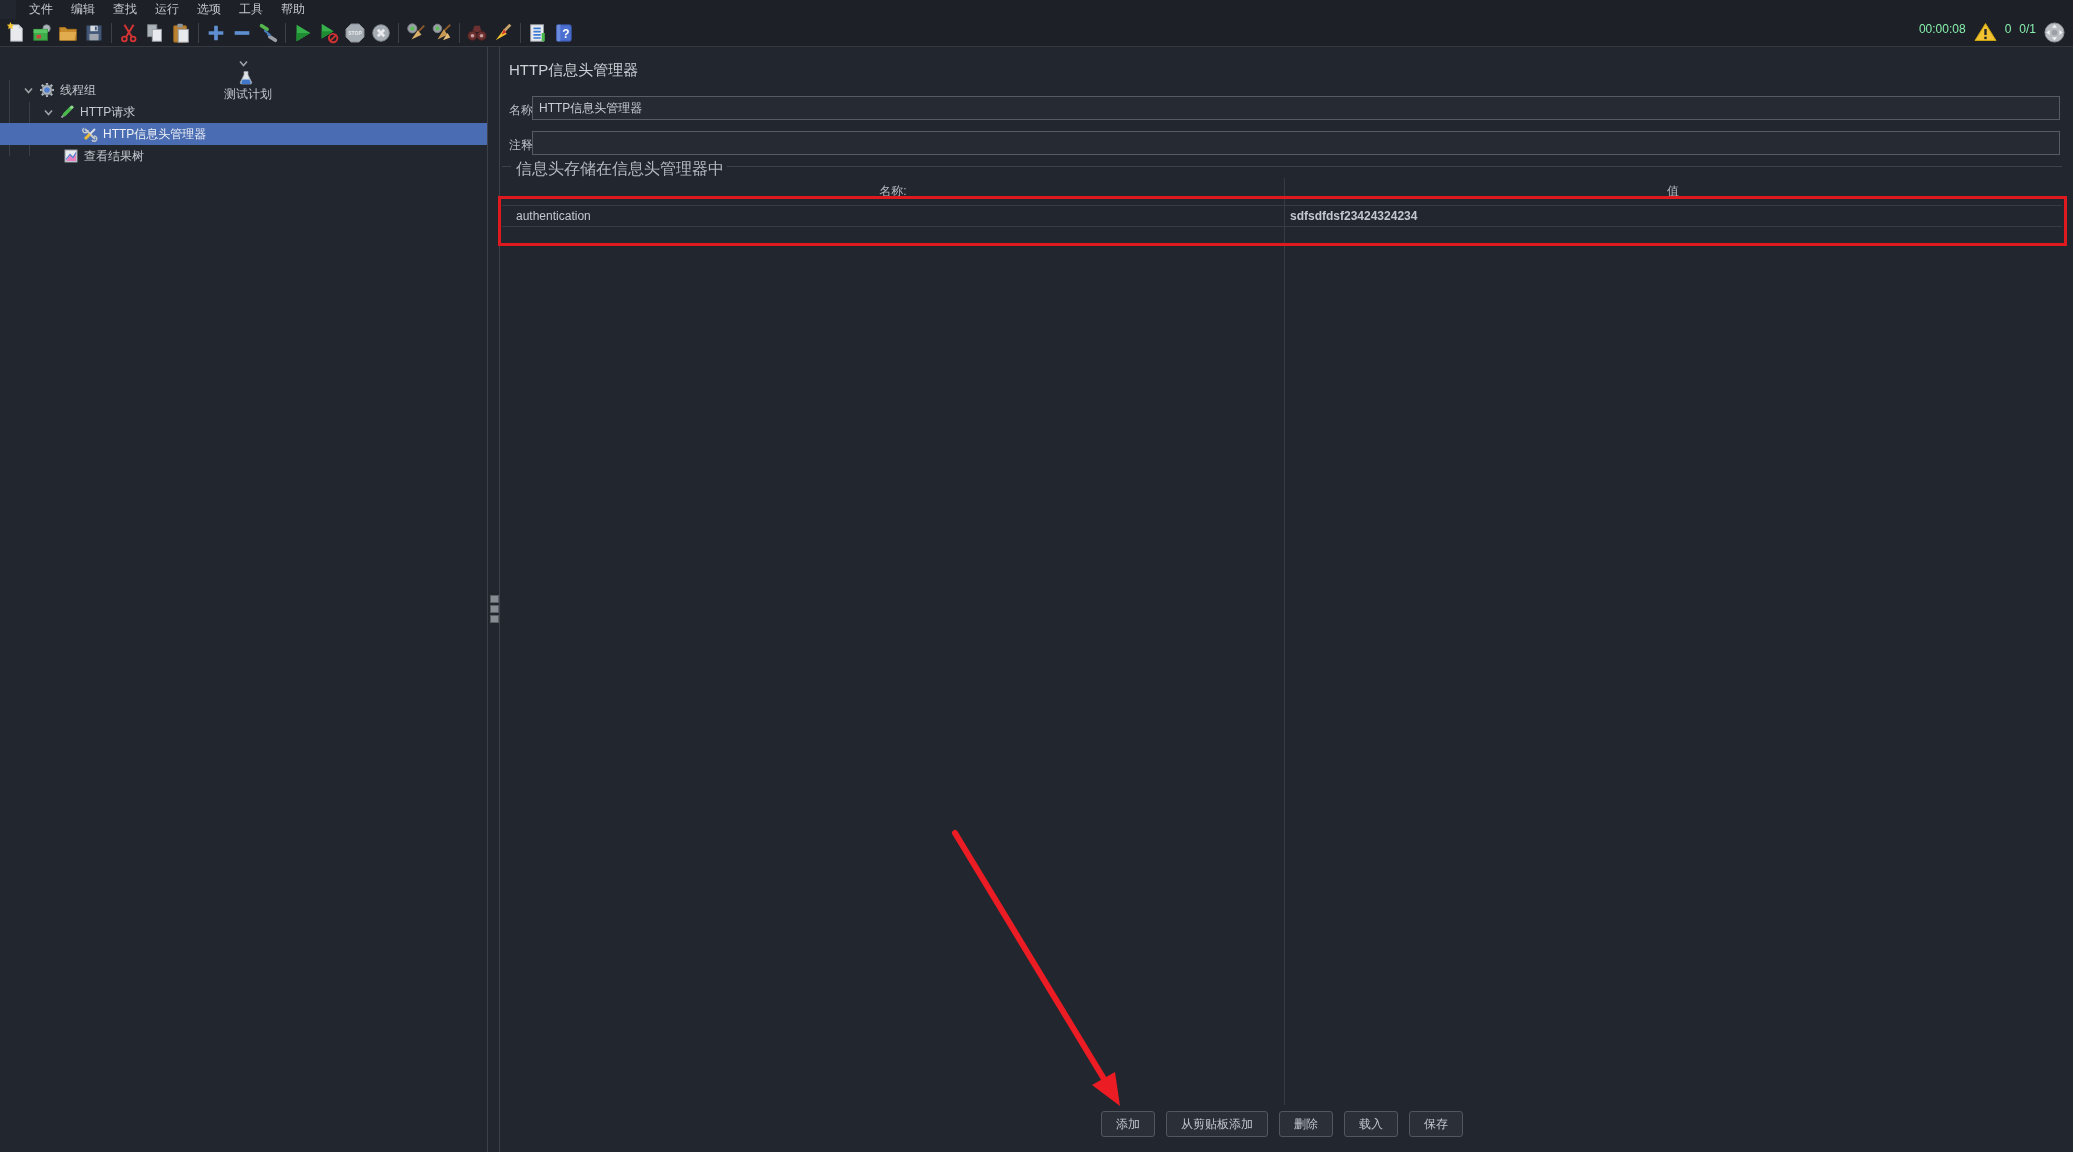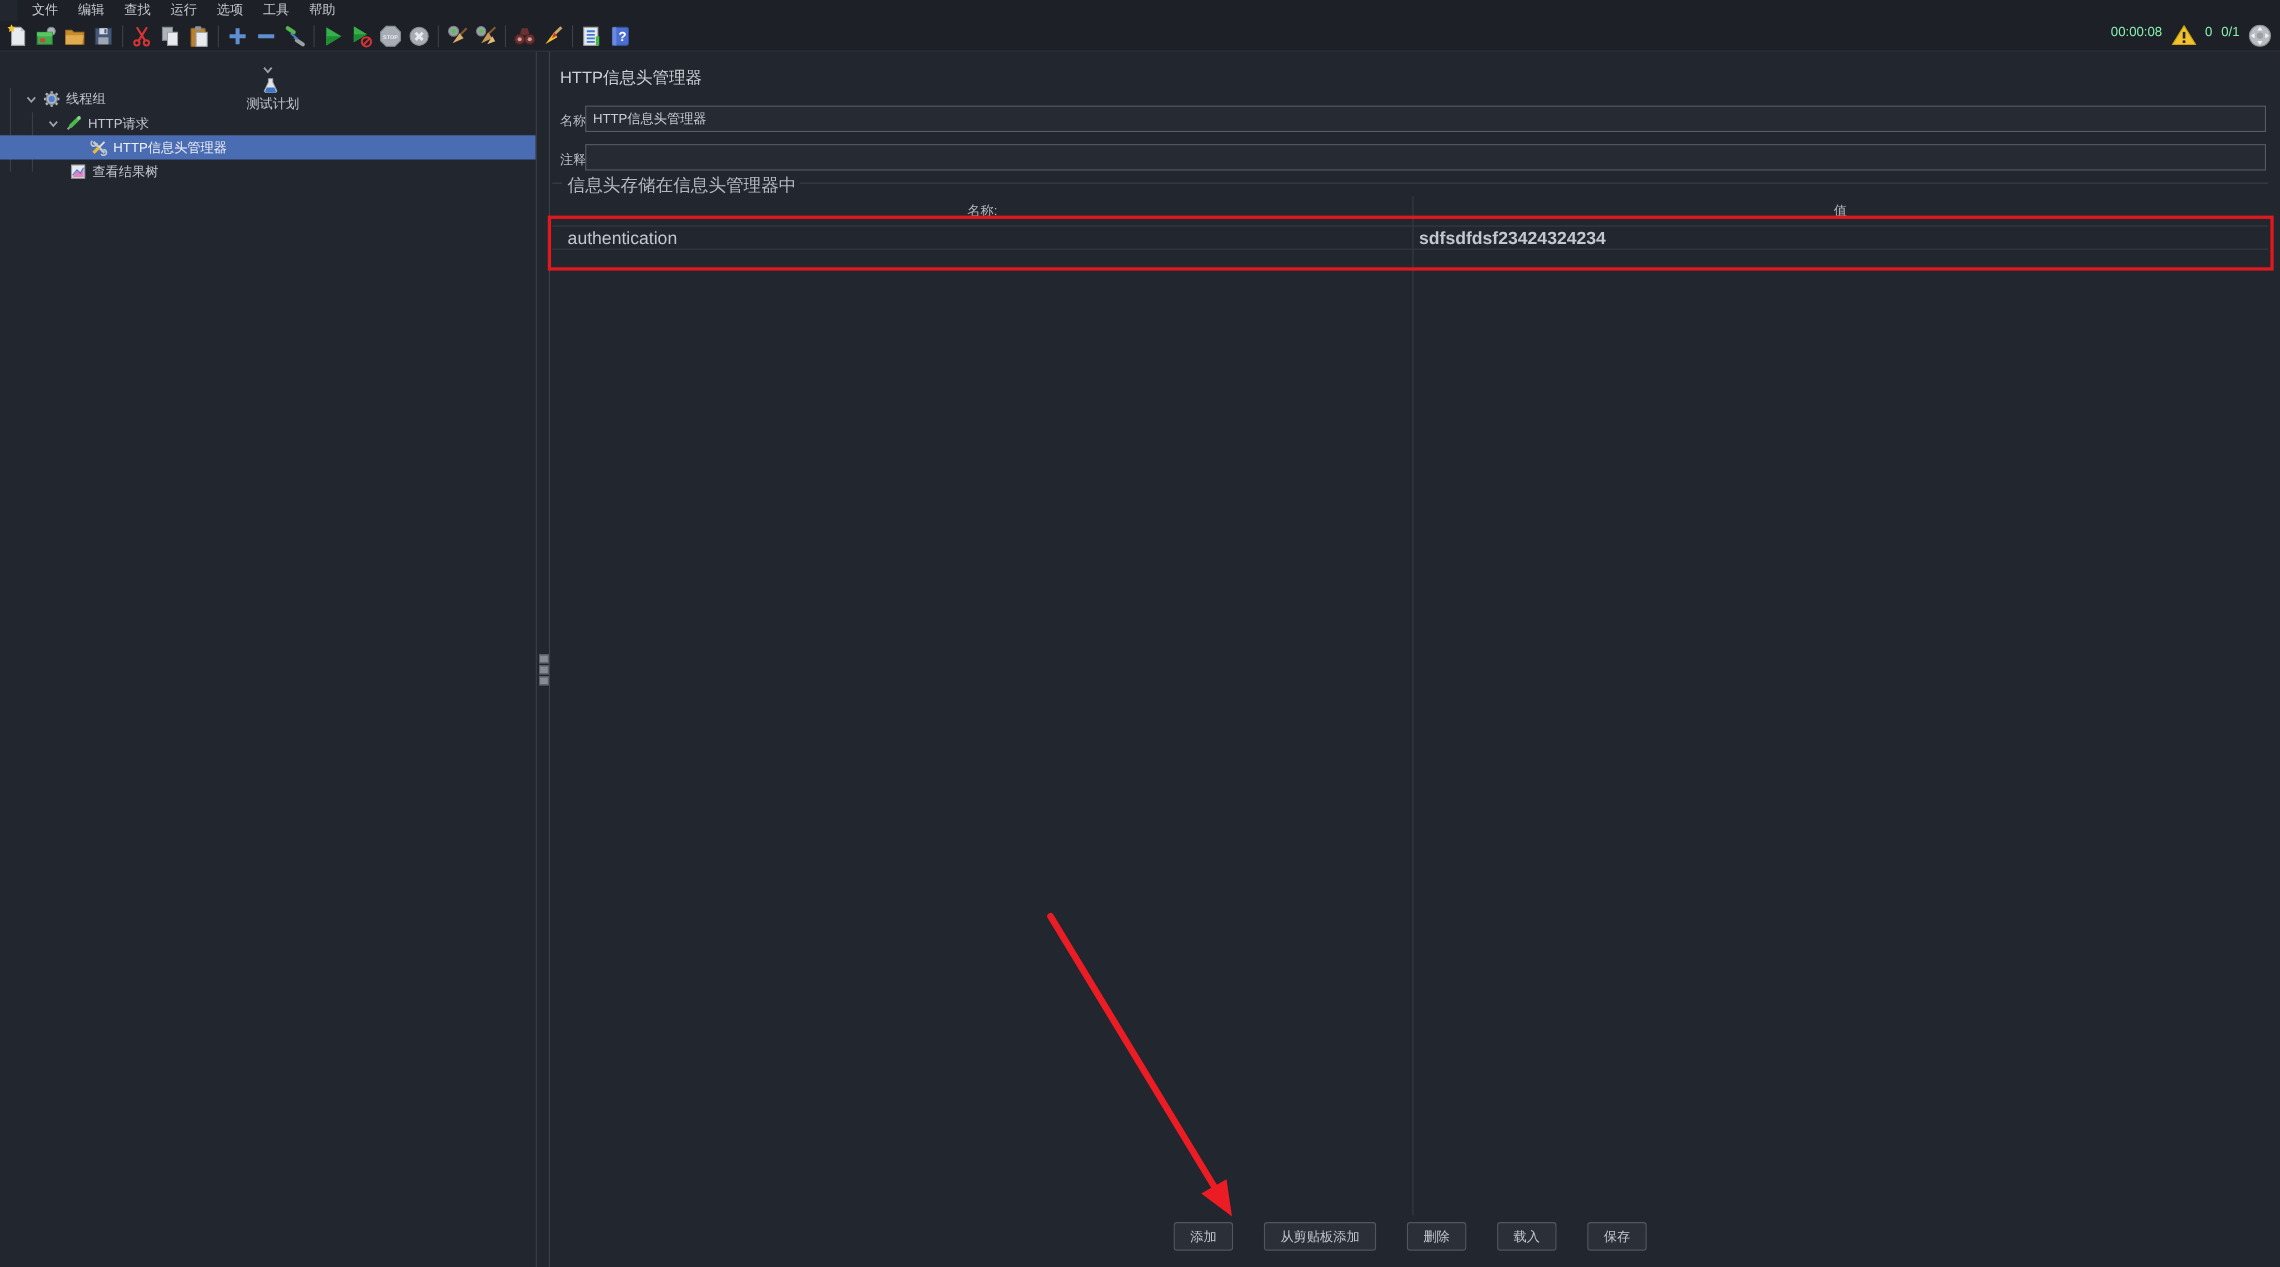--- a/index.html
+++ b/index.html
@@ -40,23 +40,23 @@
   .panel-title { position:absolute; left:9px; top:14px; font-size:15px; color:#ccd1d8; }
   .field-label { position:absolute; font-size:12px; color:#b9bec6; }
   .tfield { position:absolute; left:32px; width:1528px; height:24px; box-sizing:border-box;
     background:#262a33; border:1px solid #565b66; color:#c9cdd4; font-size:12px;
     padding:0 6px; font-family:inherit; outline:none; }
   .group-title { position:absolute; left:13px; top:112px; font-size:16px; color:#b4bac2; background:#22262e; padding:0 3px; z-index:2; }
   .gline { position:absolute; height:1px; background:#3d4149; top:119px; }
   .th { position:absolute; top:136px; font-size:12px; color:#b4bac2; text-align:center; }
   .hline { position:absolute; left:2px; width:1560px; height:1px; background:#373b43; }
   .vline { position:absolute; left:784px; top:131px; width:1px; height:927px; background:#373b43; }
-  .td { position:absolute; top:162px; font-size:16px; color:#c2c8cf; white-space:nowrap; }
+  .td { position:absolute; top:162px; font-size:12px; color:#c2c8cf; white-space:nowrap; }
   .btnbar { position:absolute; left:2px; width:1560px; top:1064px;
-    display:flex; justify-content:center; gap:28px; }
+    display:flex; justify-content:center; gap:11px; }
   .jbtn { height:26px; padding:0 14px; background:#2b2f38; border:1px solid #51565f;
     border-radius:3px; color:#c2c7ce; font-size:12px; font-family:inherit; }
   
   .hl-rect { position:absolute; left:498px; top:196px; width:1569px; height:50px;
     border:3px solid #e0191f; box-sizing:border-box; z-index:6; pointer-events:none; }
   .arrow-svg { position:absolute; left:0; top:0; z-index:7; pointer-events:none; }
 </style>
 </head>
 <body>
 

